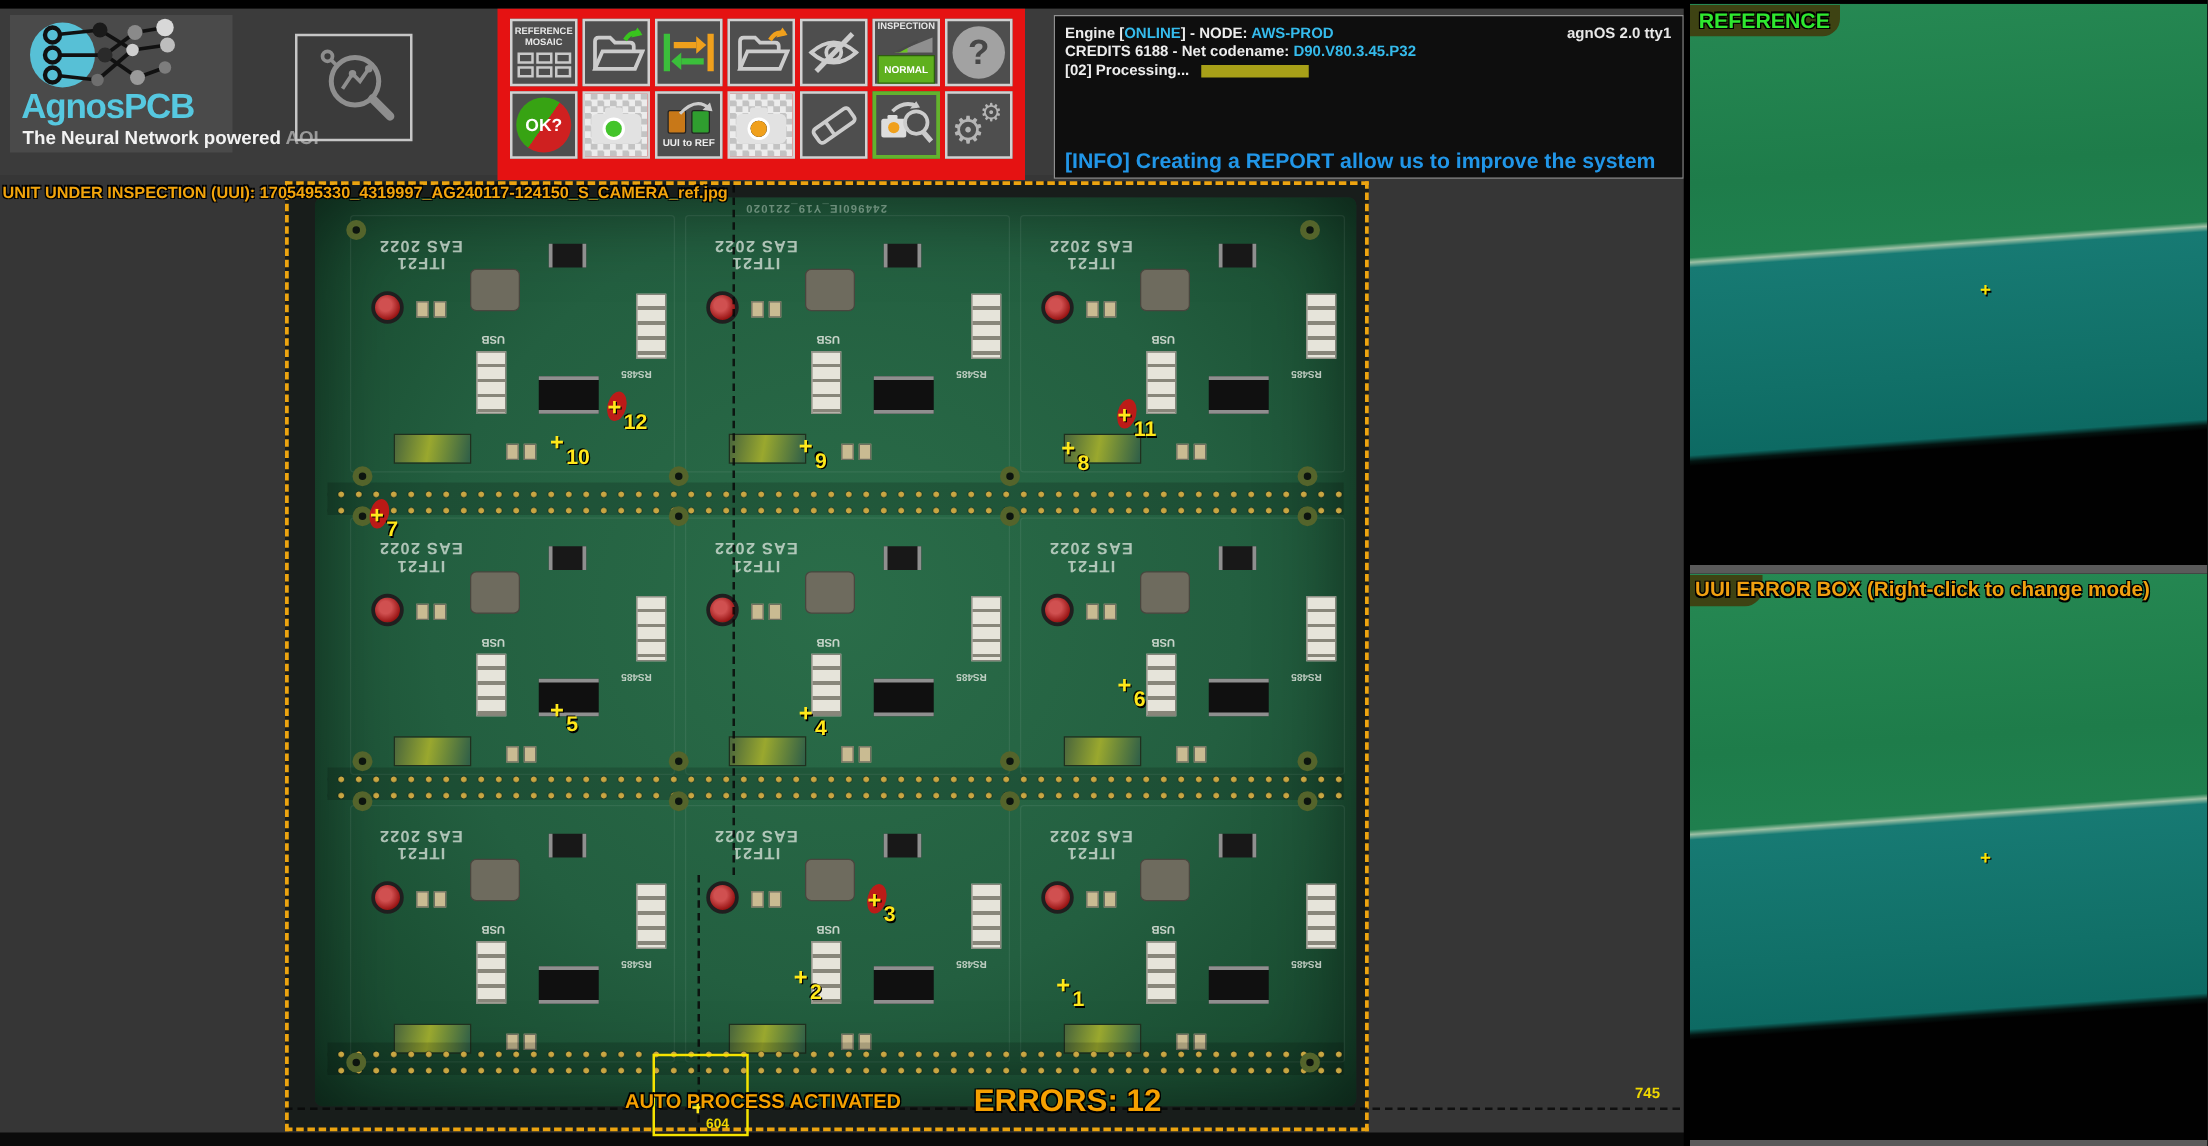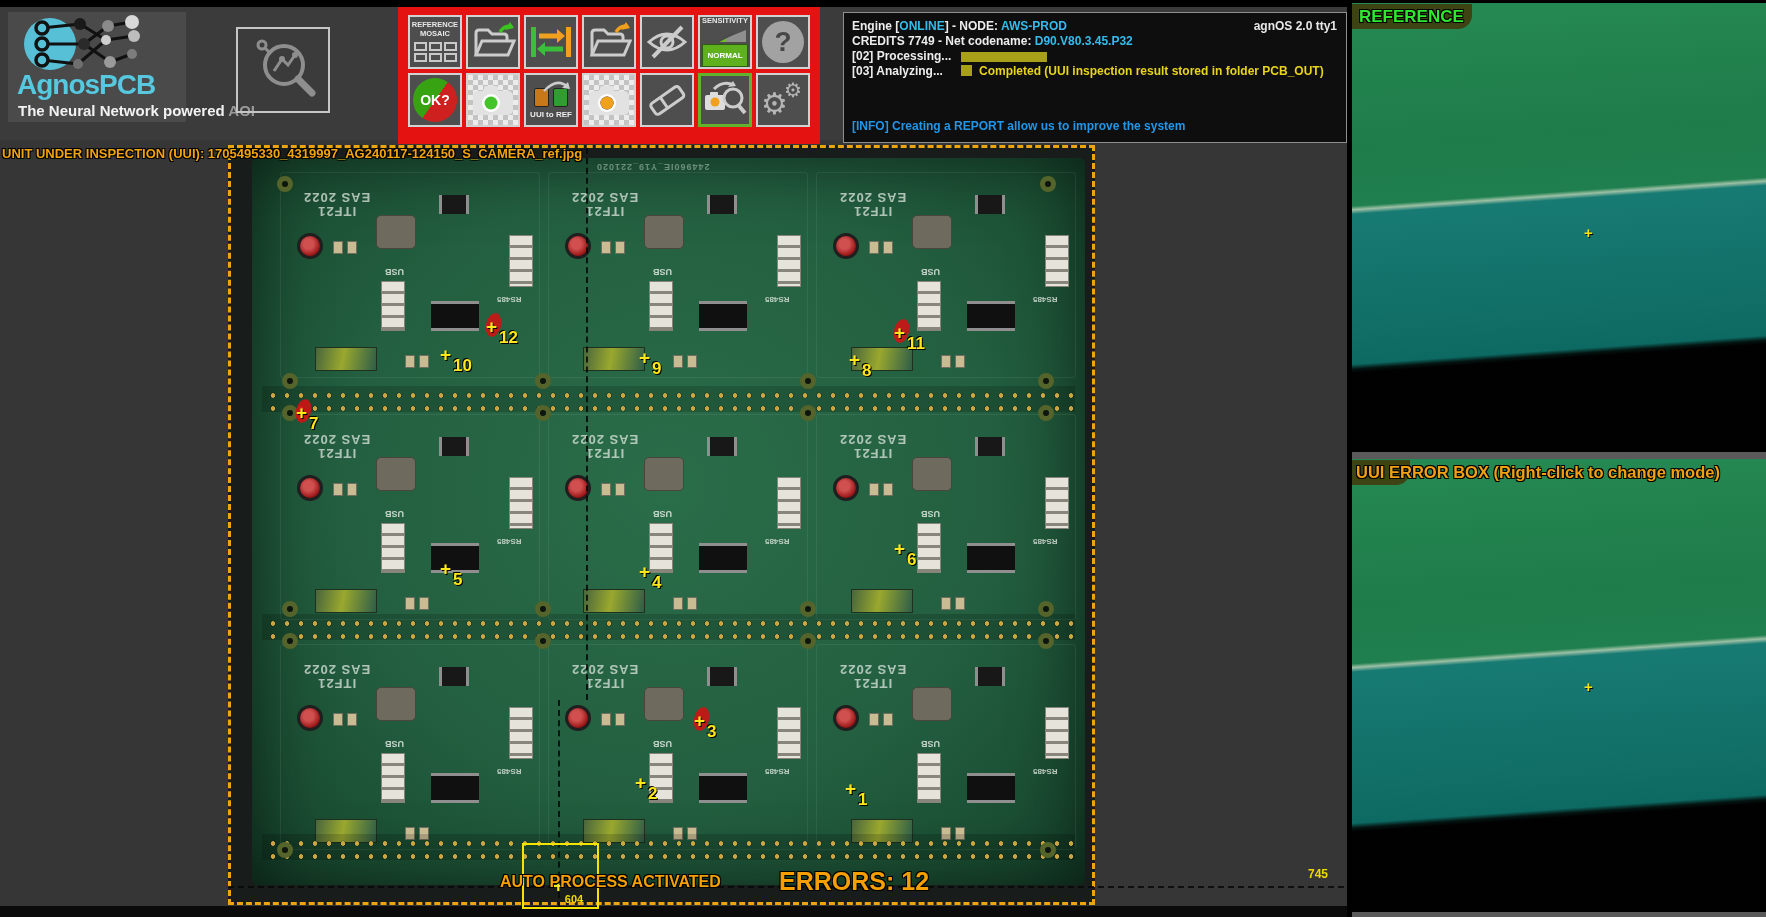--- a/index.html
+++ b/index.html
@@ -39,21 +39,21 @@
   .status-panel{position:absolute;left:843px;top:5px;width:504px;height:131px;background:#0e0e0e;border:1px solid #8f8f8f;font-weight:bold;font-size:12px;color:#ededed;}
   .st-line{position:absolute;left:8px;white-space:nowrap;}
   .cyan{color:#35bbec;}
   .st-os{position:absolute;right:9px;top:6px;color:#e8e8e8;}
   .status-rows{position:absolute;left:8px;top:36px;width:492px;}
   .st-row{height:15px;line-height:15px;white-space:nowrap;position:relative;}
   .st-lab{display:inline-block;width:109px;color:#ededed;}
   .st-val{color:#e8d41a;}
   .st-bar{position:absolute;left:109px;top:3px;width:86px;height:10px;background:#a8a018;}
   .st-chip{display:inline-block;width:11px;height:11px;background:#a8a018;margin-right:7px;vertical-align:-1px;}
-  .st-info{position:absolute;left:8px;top:106px;color:#2196e8;font-size:12px;}
+  .st-info{position:absolute;left:8px;top:106px;color:#2196e8;font-size:17px;}
 
   
   .outline{text-shadow:-1px -1px 0 #000,1px -1px 0 #000,-1px 1px 0 #000,1px 1px 0 #000;}
   .uui-title{position:absolute;left:2px;top:146px;font-weight:bold;font-size:13px;color:#f2a40c;white-space:nowrap;z-index:30;}
   .uui-box{position:absolute;left:228px;top:145px;width:867px;height:760px;border:3px dashed #eca410;background:#181d1b;z-index:5;}
   .pcb-board{position:absolute;left:21px;top:10px;width:833px;height:727px;border-radius:6px;
      background:radial-gradient(ellipse at 50% 45%,#2a6d49 0%,#235f40 55%,#1b4f33 82%,#15402a 100%);
      box-shadow:inset 0 0 70px rgba(0,0,0,.55);}
   .strip{position:absolute;left:10px;width:813px;height:26px;background-color:rgba(0,0,0,.16);
      background-image:radial-gradient(circle at center,#c9a642 0 2px,rgba(0,0,0,.35) 2.6px,transparent 3.2px);
@@ -207,21 +207,21 @@
 
       <div class="tb" style="left:242px;top:8px">
         <svg width="46" height="42">
           <path d="M5 21 Q23 5 41 21 Q23 37 5 21 Z" fill="none" stroke="#cccccc" stroke-width="3"></path>
           <circle cx="23" cy="21" r="6" fill="none" stroke="#cccccc" stroke-width="3"></circle>
           <line x1="9" y1="36" x2="38" y2="6" stroke="#cccccc" stroke-width="4"></line>
         </svg>
       </div>
 
       <div class="tb" style="left:300px;top:8px">
-        <div class="tb-label">SENSITIVITY</div>
+        <div class="tb-label">INSPECTION</div>
         <svg width="46" height="20" style="margin-top:2px">
           <polygon points="2,19 44,19 44,2" fill="#8f8f8f"></polygon>
           <polygon points="2,19 24,19 24,10" fill="#6cc422"></polygon>
           <line x1="6" y1="19" x2="32" y2="5" stroke="#4a4a4a" stroke-width="2"></line>
         </svg>
         <div class="badge-normal">NORMAL</div>
       </div>
 
       <div class="tb" style="left:358px;top:8px">
         <div class="helpc">?</div>
@@ -290,25 +290,24 @@
         </div>
       </div>
     </div>
 
     <div class="status-panel">
       <div class="st-line" style="top:6px">
         <span>Engine [</span><span class="cyan">ONLINE</span><span>] - NODE: </span><span class="cyan">AWS-PROD</span>
       </div>
       <div class="st-os">agnOS 2.0 tty1</div>
       <div class="st-line" style="top:21px">
-        <span>CREDITS 7749 - Net codename: </span><span class="cyan">D90.V80.3.45.P32</span>
+        <span>CREDITS 6188 - Net codename: </span><span class="cyan">D90.V80.3.45.P32</span>
       </div>
       <div class="status-rows">
           <div class="st-row"><span class="st-lab">[02] Processing...</span><span class="st-bar"></span></div>
-          <div class="st-row"><span class="st-lab">[03] Analyzing...</span><span class="st-chip"></span><span class="st-val">Completed (UUI inspection result stored in folder PCB_OUT)</span></div>
         </div>
       <div class="st-info">[INFO] Creating a REPORT allow us to improve the system</div>
     </div>
   </div>
 
   <div class="uui-title outline">
     <span>UNIT UNDER INSPECTION (UUI):</span> <span>1705495330_4319997_AG240117-124150_S_CAMERA_ref.jpg</span>
   </div>
 
   <div class="uui-box">

